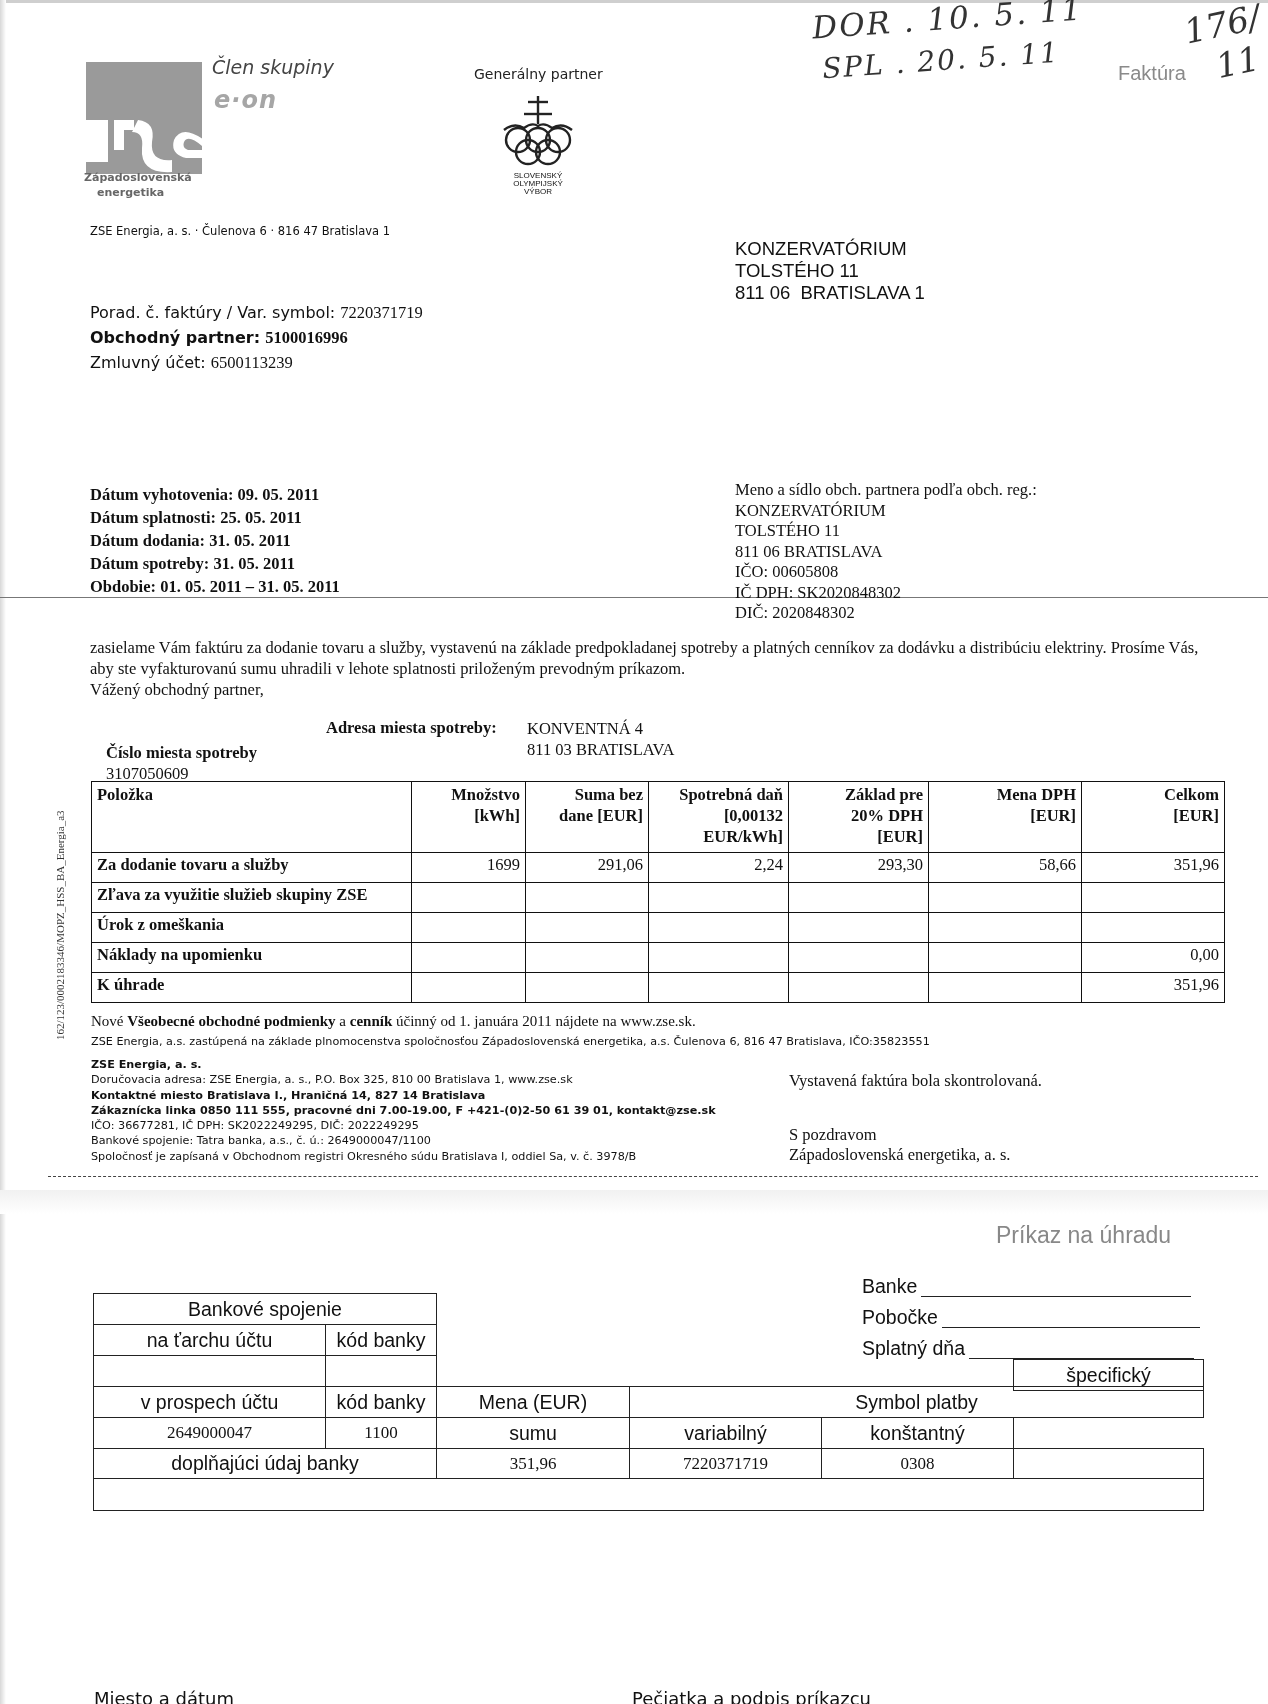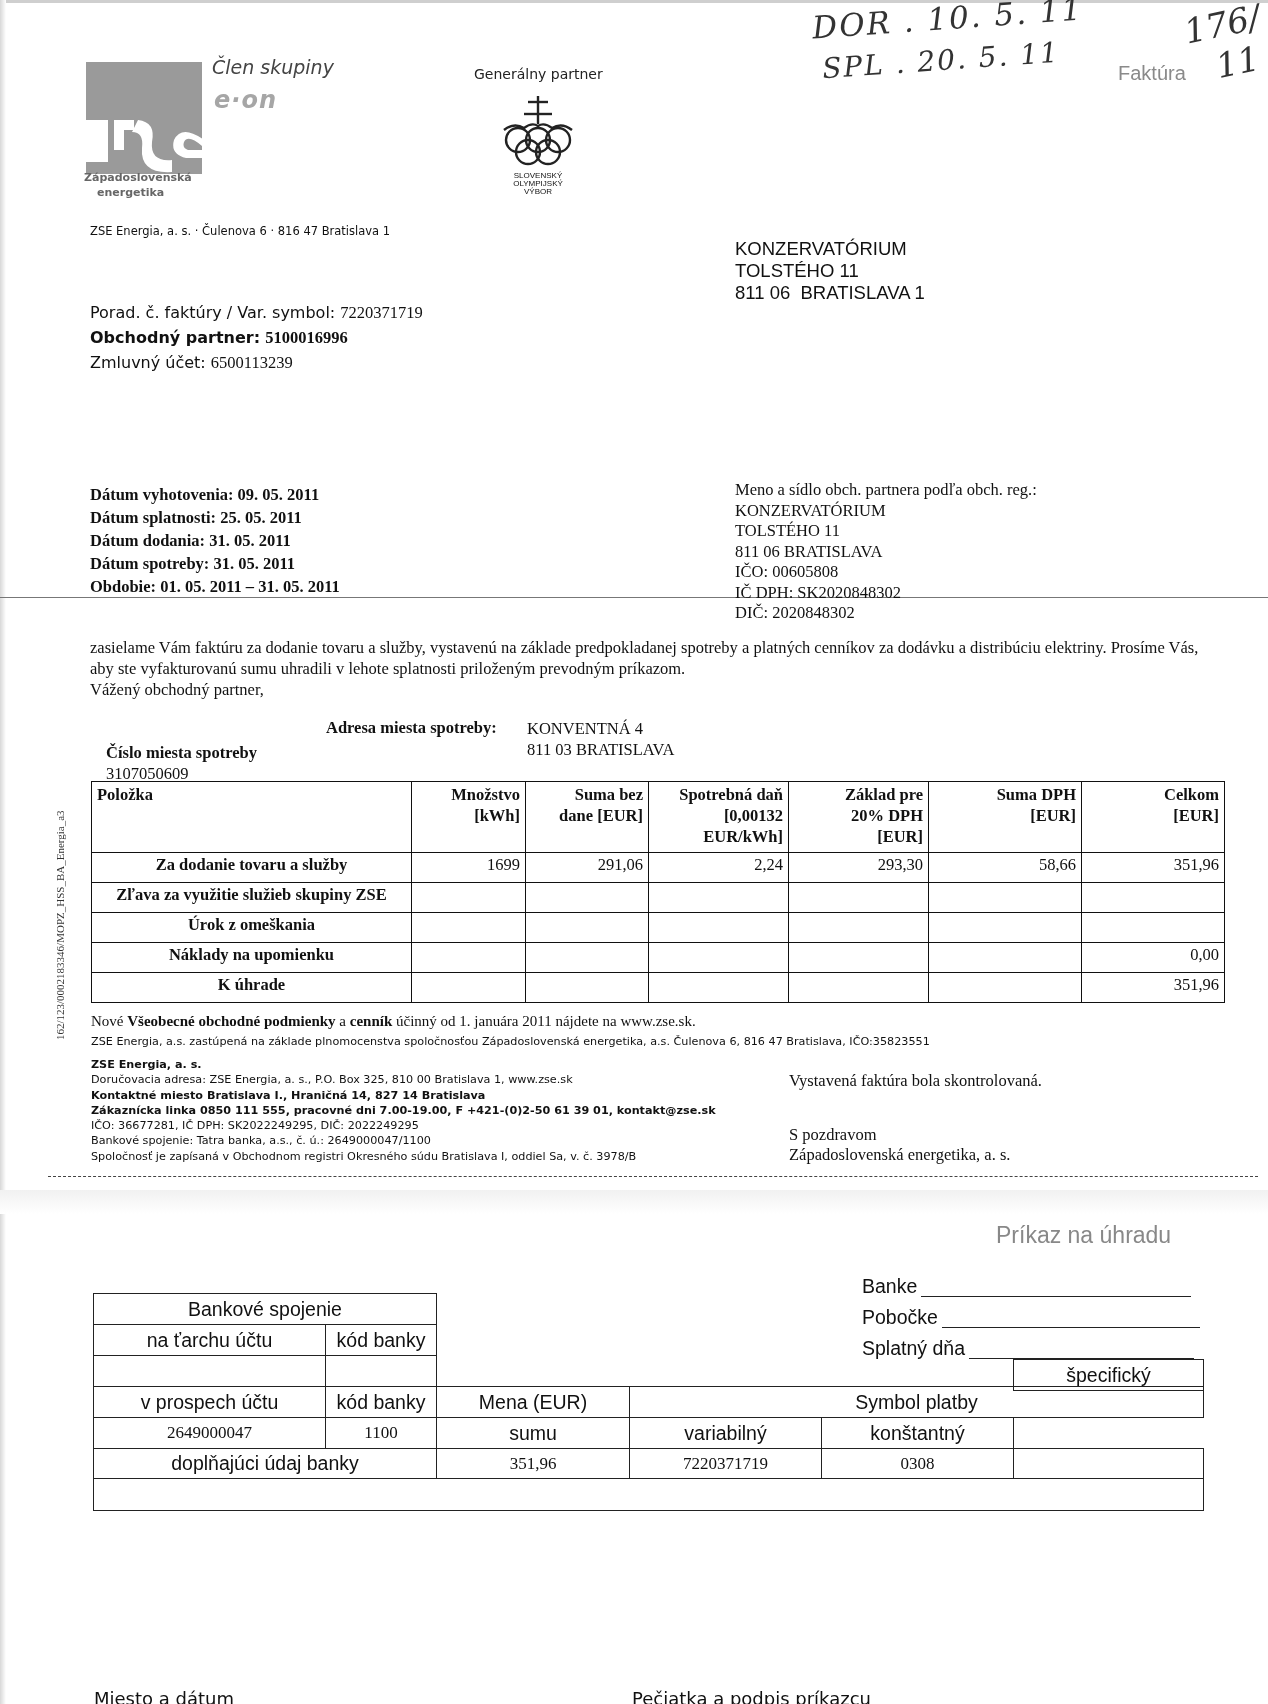--- a/index.html
+++ b/index.html
@@ -47,21 +47,21 @@
   .spot-addr { left:527px; top:718px; font-size:16.5px; line-height:21px; }
 
   .side-code { left:54px; top:1040px; font-size:11px; transform:rotate(-90deg); transform-origin:0 0; white-space:nowrap; color:#333; }
 
   
   table.inv { position:absolute; left:91px; top:781px; border-collapse:collapse; font-size:16.5px; }
   table.inv td, table.inv th { border:1.6px solid #111; padding:2px 5px; vertical-align:top; }
   table.inv th { font-weight:bold; text-align:right; line-height:21px; height:66px; }
   table.inv th.first { text-align:left; }
   table.inv td { height:25px; text-align:right; }
-  table.inv td.label { text-align:center; font-weight:bold; }
+  table.inv td.label { text-align:left; font-weight:bold; }
 
   .notes { left:91px; top:1013px; font-size:15px; }
   .notes2 { left:91px; top:1035px; font-size:11.2px; }
   .contact { left:91px; top:1057px; font-size:11.2px; line-height:15.3px; }
   .checked { left:789px; top:1071px; font-size:16.5px; }
   .regards { left:789px; top:1125px; font-size:16.5px; line-height:20px; }
   .dash { left:48px; top:1176px; width:1210px; border-top:1.5px dashed #444; }
   .shadow-band { left:0; top:1190px; width:1268px; height:24px; background:linear-gradient(#f1f1f1,#fff); }
 
   .prikaz { left:996px; top:1222px; font-size:23px; color:#888; }
@@ -175,21 +175,21 @@
 <div class="abs side-code serif">162/123/0002183346/MOPZ_HSS_BA_Energia_a3</div>
 
 <table class="inv serif">
   <tbody>
       <tr>
     <th class="first" style="width:309px"><span>Položka</span></th>
     <th style="width:103px"><span>Množstvo</span><br><span>[kWh]</span></th>
     <th style="width:112px"><span>Suma bez</span><br><span>dane [EUR]</span></th>
     <th style="width:129px"><span>Spotrebná daň</span><br><span>[0,00132</span><br><span>EUR/kWh]</span></th>
     <th style="width:129px"><span>Základ pre</span><br><span>20% DPH</span><br><span>[EUR]</span></th>
-    <th style="width:142px"><span>Suma DPH</span><br><span>[EUR]</span></th>
+    <th style="width:142px"><span>Mena DPH</span><br><span>[EUR]</span></th>
     <th style="width:132px"><span>Celkom</span><br><span>[EUR]</span></th>
   </tr>
   <tr>
     <td class="label">Za dodanie tovaru a služby</td>
     <td>1699</td>
     <td>291,06</td>
     <td>2,24</td>
     <td>293,30</td>
     <td>58,66</td>
     <td>351,96</td>

